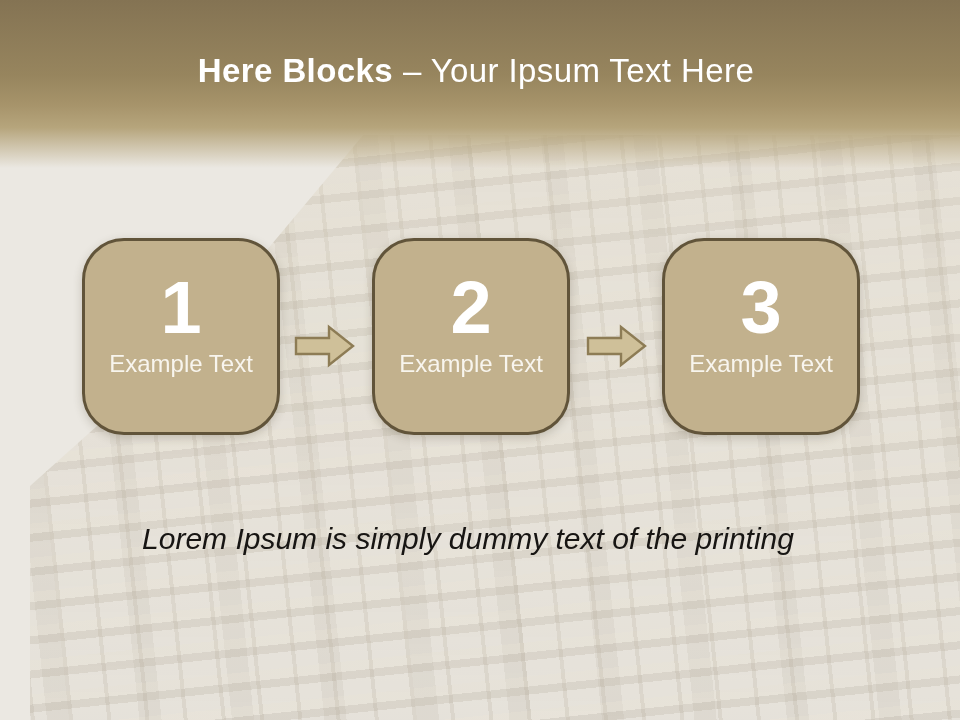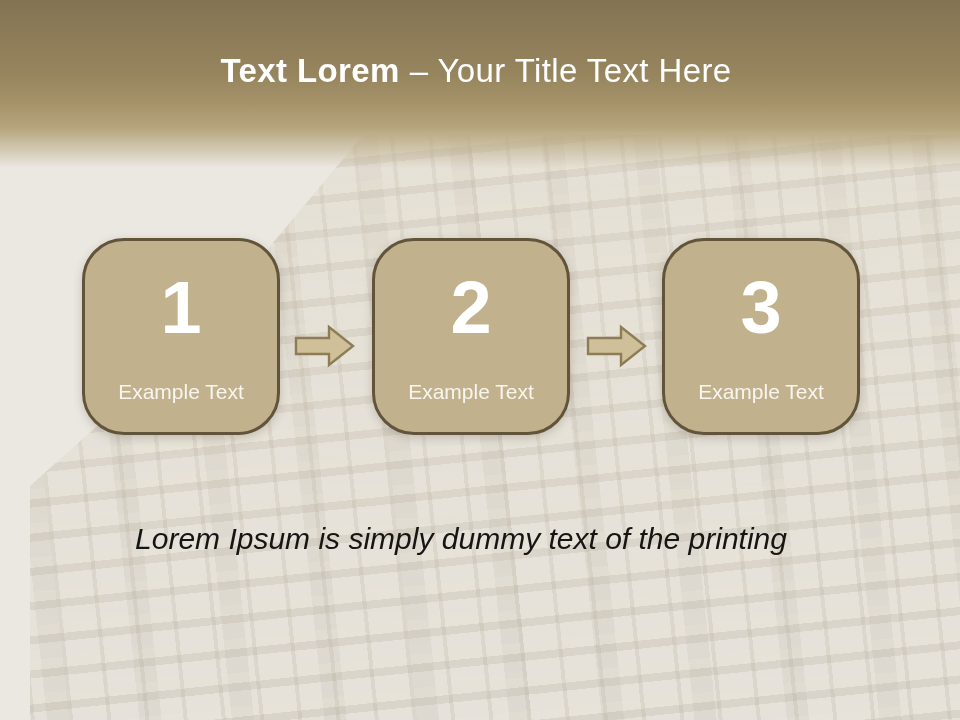--- a/index.html
+++ b/index.html
@@ -49,48 +49,49 @@
   .block{
     position:absolute;top:238px;width:192px;height:191px;
     background:var(--block-fill,#c2b18d);
     border:3px solid var(--block-border,#61543a);
     border-radius:42px;
     display:flex;flex-direction:column;align-items:center;
     box-shadow:0 3px 10px rgba(70,58,35,.22);
   }
   .block-1{left:82px;} .block-2{left:372px;} .block-3{left:662px;}
   .block .num{margin-top:24px;font-size:74px;line-height:86px;font-weight:700;color:#ffffff;}
-  .block .label{margin-top:28px;font-size:21px;line-height:26px;color:var(--block-text,#f8f5ee);}
+  .block .label{margin-top:0;font-size:24px;line-height:26px;color:var(--block-text,#f8f5ee);}
 
   
   .arrow{position:absolute;top:324px;width:62px;height:44px;}
   .arrow-1{left:294px;} .arrow-2{left:586px;}
   .arrow polygon{
     fill:var(--arrow-fill,#cfc099);
     stroke:var(--arrow-stroke,#8d7c55);
     stroke-width:2.4;stroke-linejoin:miter;
   }
 
   
   .caption{
     position:absolute;left:0;top:519px;width:922px;
     text-align:center;font-style:italic;
     font-size:30px;line-height:39px;
     color:var(--caption-color,#171513);
+    padding-left:7px;
   }
 </style>
 </head>
 <body>
 
 <div class="slide">
 
   <div class="photo"></div>
   <div class="band"></div>
 
-  <h1 class="title"><span class="bold">Text Lorem</span><span>– Your Title Text Here</span></h1>
+  <h1 class="title"><span class="bold">Here Blocks</span><span>– Your Ipsum Text Here</span></h1>
 
   <div class="block block-1">
     <div class="num">1</div>
     <div class="label">Example Text</div>
   </div>
 
   <svg class="arrow arrow-1" viewBox="0 0 62 44" aria-hidden="true">
     <polygon points="2,14 35,14 35,3 59,22 35,41 35,30 2,30"></polygon>
   </svg>
 

